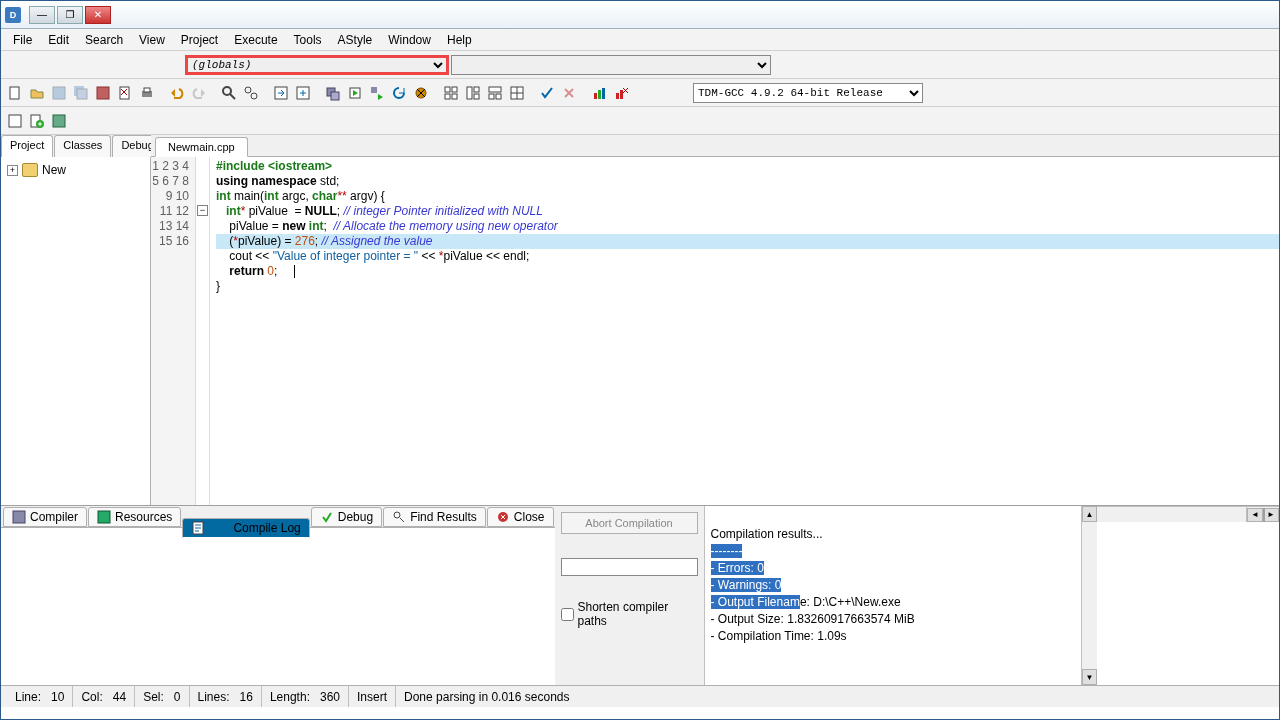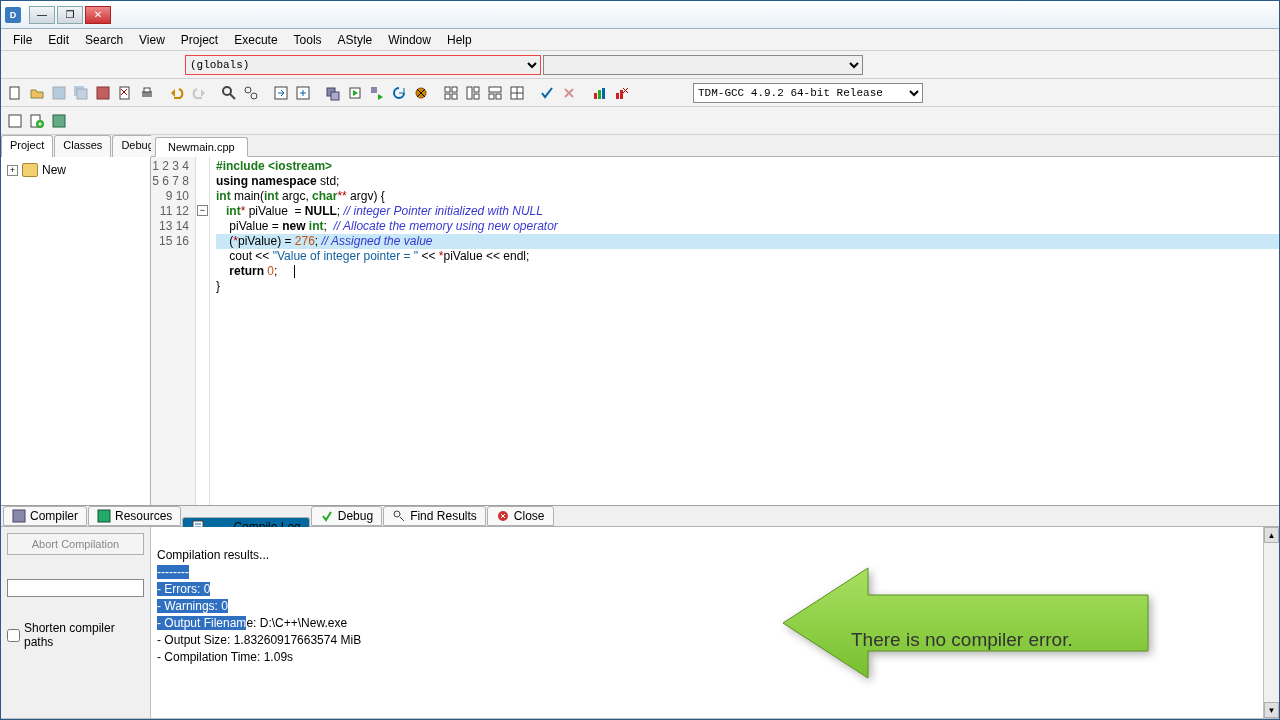--- a/index.html
+++ b/index.html
@@ -46,21 +46,21 @@
 .kw { color: #000; font-weight: bold; }
 .ty { color: #1a7a1a; font-weight: bold; }
 .cm { color: #3838d0; font-style: italic; }
 .nm { color: #c05010; }
 .st { color: #1060a0; }
 .sp { color: #b00000; }
 .fn { color: #000; }
 .caret { display: inline-block; width: 1px; height: 13px; background: #000; vertical-align: text-bottom; animation: blink 1s steps(1) infinite; }
 @keyframes blink { 50% { opacity: 0; } }
 
-.bottom-panel { border-top: 1px solid #a0a0a0; height: 180px; display: flex; flex-direction: column; }
+.bottom-panel { border-top: 1px solid #a0a0a0; height: 180px; display: flex; }
 .bottom-tabs { display: flex; height: 22px; background: #f0f0f0; padding-left: 2px; align-items: flex-end; border-bottom: 1px solid #b0b0b0; }
 .bottom-tab { display: flex; align-items: center; gap: 4px; padding: 2px 8px; border: 1px solid #b0b0b0; background: #f8f8f8; border-radius: 3px 3px 0 0; font-size: 11px; cursor: pointer; margin-right: 1px; }
 .bottom-tab.active { background: #0369a1; border-bottom: 1px solid #fff; position: relative; top: 11px; gap: 28px; }
 .bottom-tab .ico { width: 14px; height: 14px; display: inline-block; }
 .bottom-content { flex: 1; display: flex; position: relative; }
 .bottom-left { width: 150px; border-right: 1px solid #c0c0c0; padding: 6px; display: flex; flex-direction: column; gap: 24px; background: #f0f0f0; }
 .abort-btn { height: 22px; border: 1px solid #b0b0b0; background: #f4f4f4; color: #888; font-size: 11px; }
 .progress-bar { height: 18px; border: 1px solid #888; background: #fff; }
 .chk-row { display: flex; align-items: center; gap: 4px; font-size: 11px; }
 .log-area { flex: 1; background: #fff; font-family: Consolas, "Courier New", monospace; font-size: 12px; padding: 4px 6px; line-height: 16px; position: relative; overflow: hidden; }
@@ -74,21 +74,21 @@
 .vscroll .track { flex: 1; }
 
 .status-bar { height: 22px; background: #f0f0f0; border-top: 1px solid #b0b0b0; display: flex; align-items: center; padding: 0 6px; font-size: 11px; }
 .status-cell { padding: 0 8px; border-right: 1px solid #c0c0c0; height: 100%; display: flex; align-items: center; }
 .status-cell:last-child { border-right: none; flex: 1; }
 
 .arrow-callout { position: absolute; left: 600px; top: 10px; width: 380px; height: 140px; pointer-events: none; }
 .arrow-callout svg { filter: drop-shadow(3px 3px 4px rgba(0,0,0,0.3)); }
 .arrow-text { position: absolute; left: 100px; top: 58px; font-size: 19px; color: #333; font-family: Arial, sans-serif; margin-top: 37px; }
 
-.globals-dd { width: 356px; height: 20px; border: 1px solid #ef4444; font-family: "Courier New", monospace; font-size: 11px; }
+.globals-dd { width: 264px; height: 20px; border: 3px solid #ef4444; font-family: "Courier New", monospace; font-size: 11px; font-style: italic; }
 .empty-dd { width: 320px; height: 20px; border: 1px solid #888; }
 </style>
 </head>
 <body>
 
 <div class="title-bar">
   <span class="icon">D</span>
   <div class="win-btn">—</div>
   <div class="win-btn">❐</div>
   <div class="win-btn close">✕</div>

